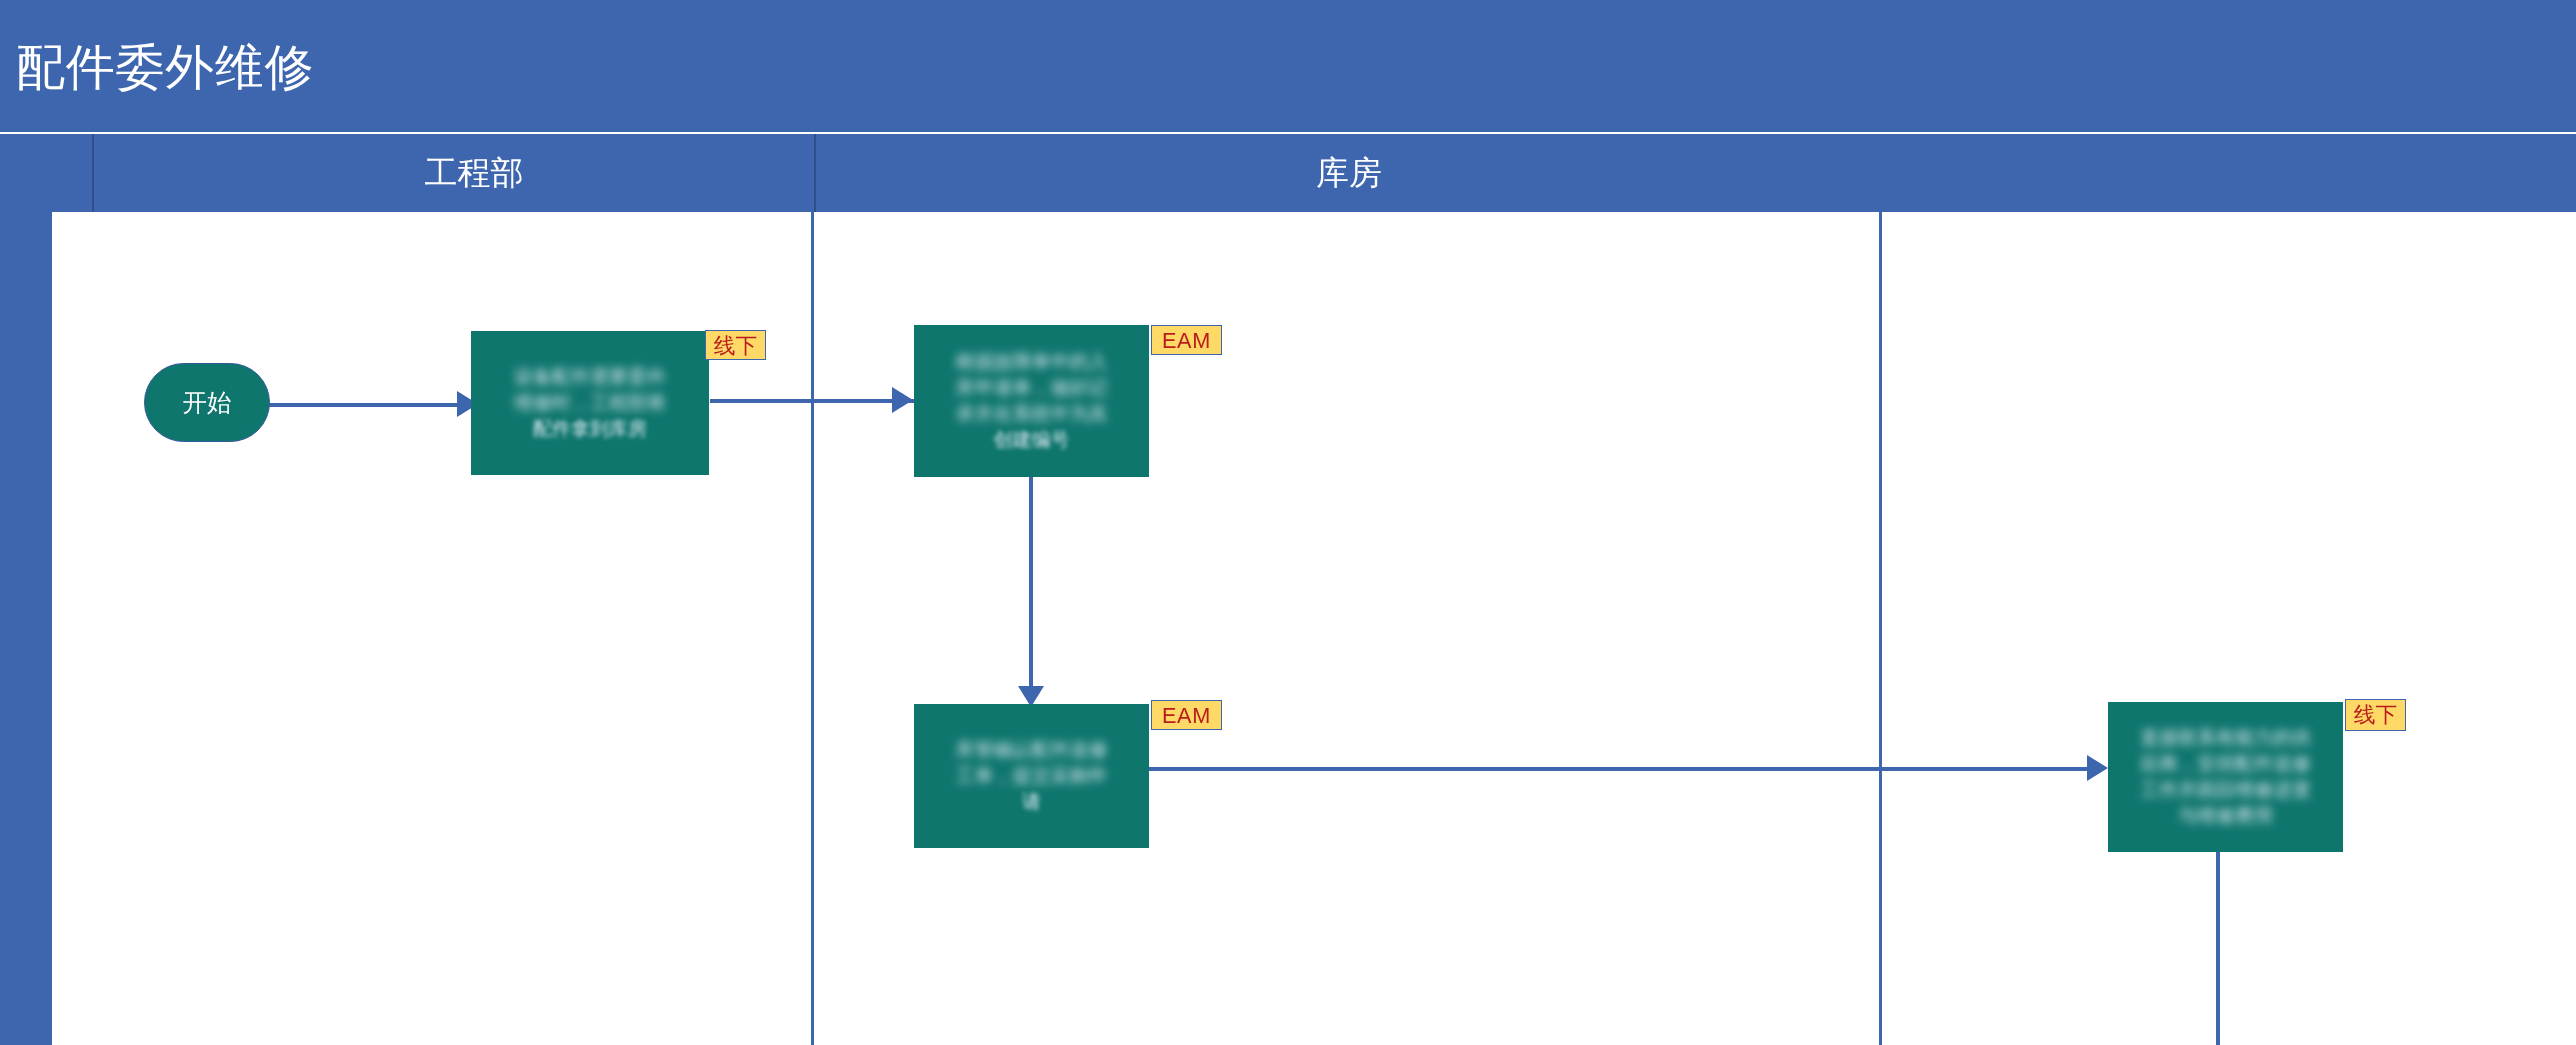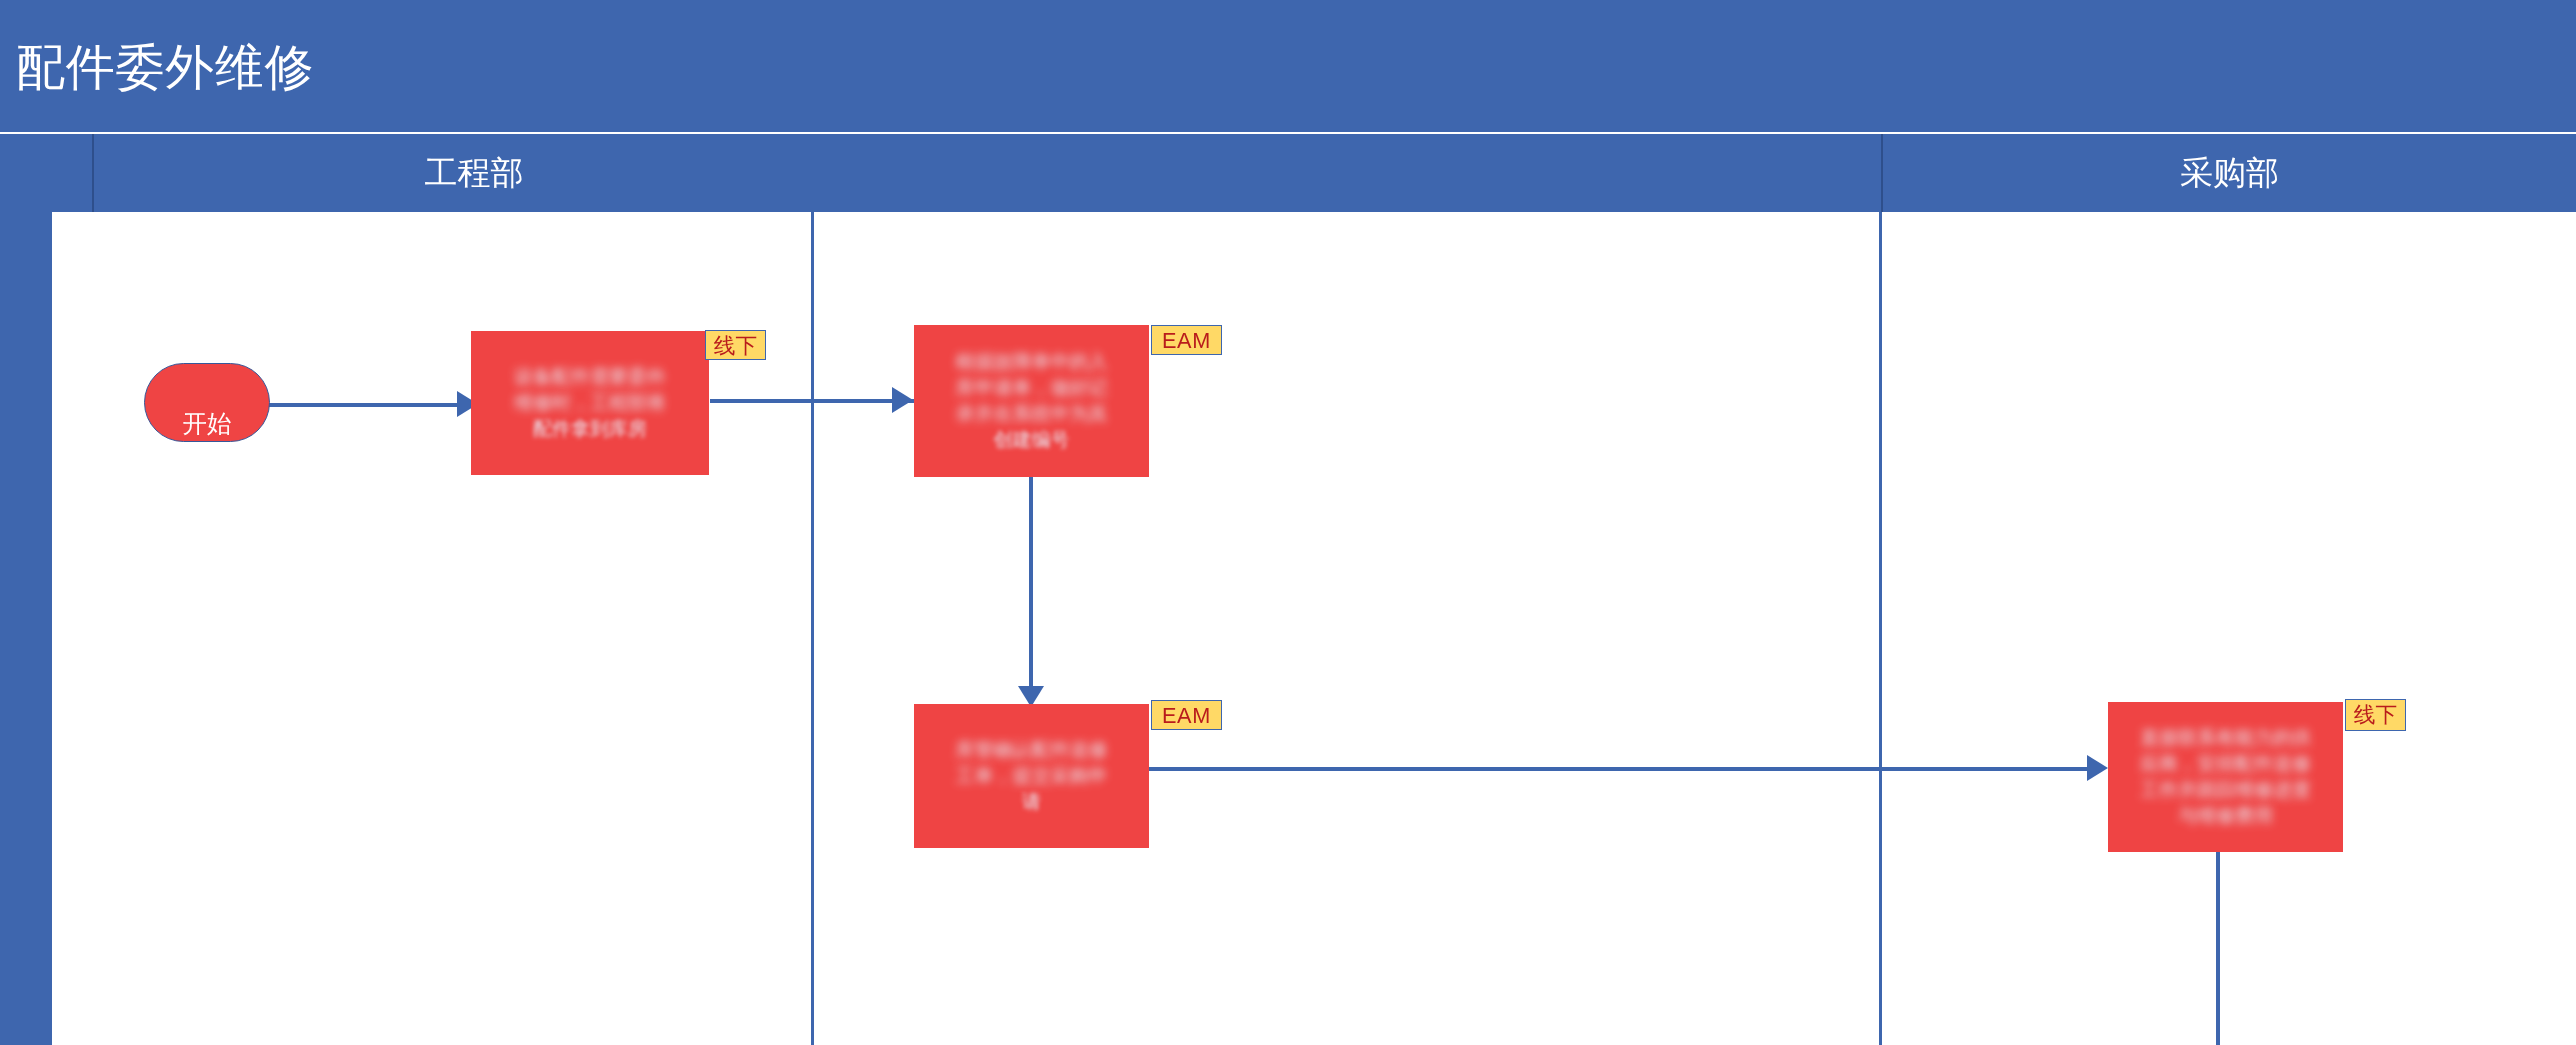--- a/index.html
+++ b/index.html
@@ -87,27 +87,27 @@
     top: 212px;
     width: 2.9px;
     height: 833px;
     background: #3E66AE;
   }
 
   
   .node {
     position: absolute;
     box-sizing: border-box;
-    background: #ef4444;
+    background: #0f766e;
     color: #ffffff;
     text-align: center;
     font-size: 19px;
     line-height: 26px;
     display: flex;
-    align-items: flex-end;
+    align-items: center;
     justify-content: center;
     padding: 4.3px 7.2px;
     overflow: hidden;
   }
   .node.terminator {
     border-radius: 721px;
     font-size: 24.5px;
     border: 1.4px solid #36589A;
   }
   .node.process {
@@ -179,21 +179,21 @@
 
   <div class="title-bar">
     <div class="title-text">配件委外维修</div>
   </div>
 
   <div class="left-spine"></div>
 
   <div class="lane-header-strip"></div>
 
   <div class="lane-header sep-left" style="left:52px; width:762px;margin-left:40px;">工程部</div>
-  <div class="lane-header sep-left" style="left:1881px; width:695px;">采购部</div>
+  <div class="lane-header sep-left" style="left:814px; width:1068px;">库房</div>
 
   <div class="lane-body" style="left:52px; width:2524px;"></div>
 
   <div class="lane-divider" style="left:811px;"></div>
   <div class="lane-divider" style="left:1879px;"></div>
 
   <div class="conn-h" style="left:267px; top:403px; width:195px;"></div>
   <div class="arrow-right" style="left:457px; top:391px;"></div>
 
   <div class="node terminator" style="left:144px; top:363px; width:126px; height:79px;">

